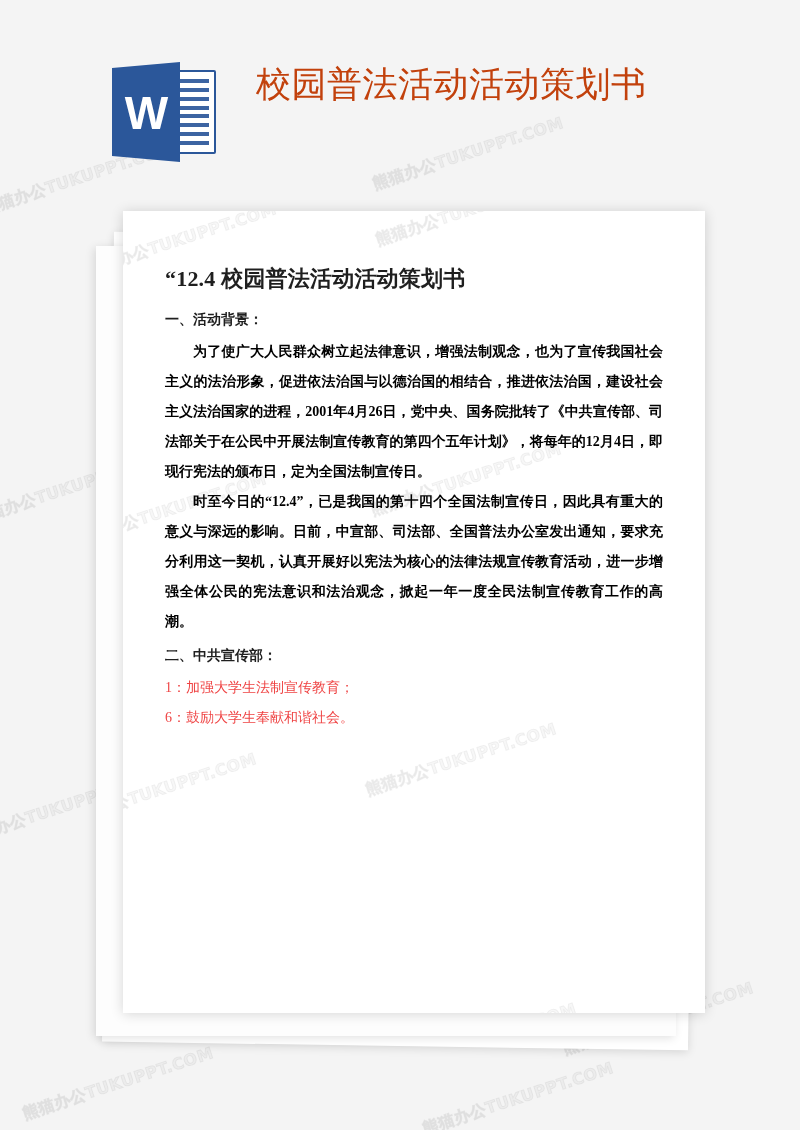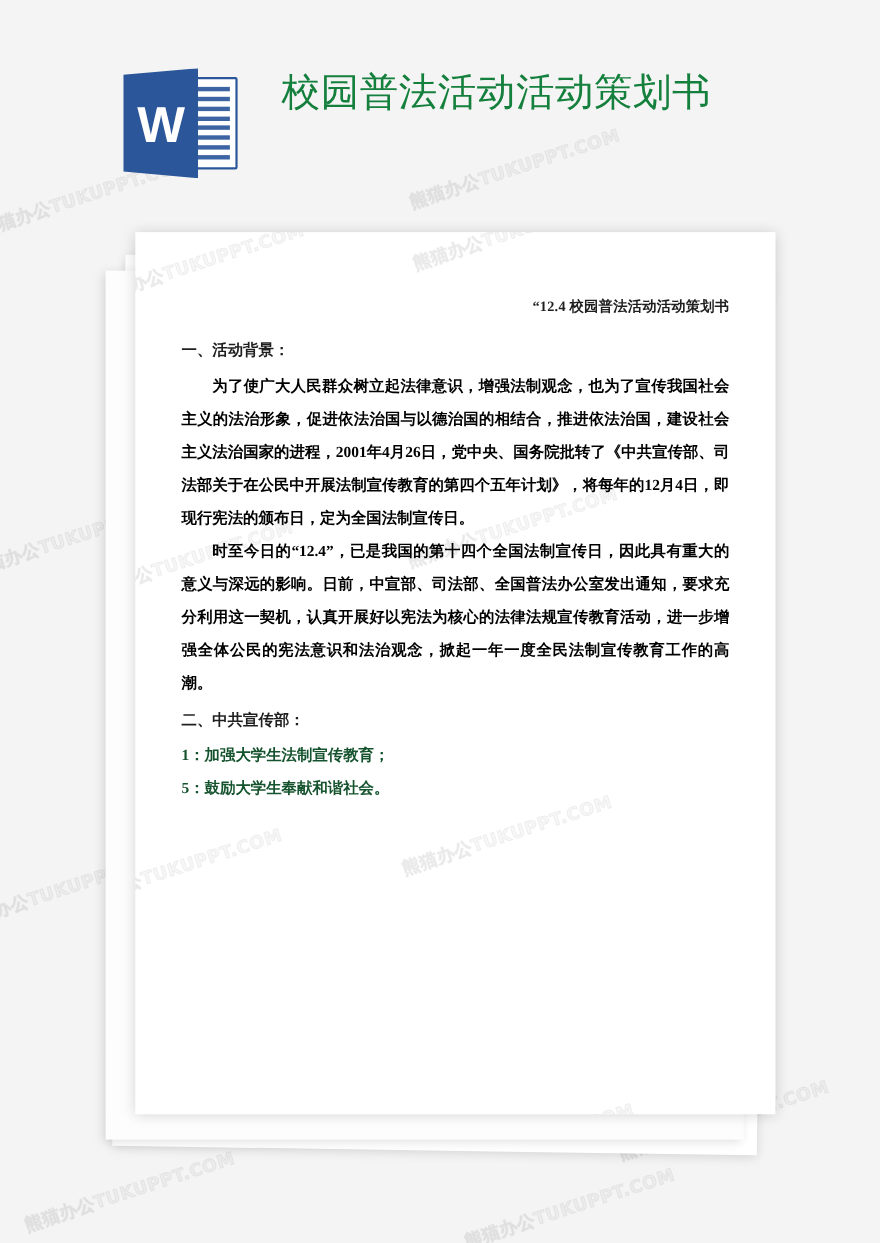--- a/index.html
+++ b/index.html
@@ -97,21 +97,21 @@
     line-height: 1;
     margin-top: 2px;
     letter-spacing: -1px;
   }
 
   .header-title {
     position: absolute;
     left: 256px;
     top: 62px;
     width: 450px;
-    color: #15803d;
+    color: #c2410c;
     font-family: "DejaVu Sans", sans-serif;
     font-size: 35px;
     line-height: 44px;
     font-weight: 400;
     letter-spacing: 0.5px;
   }
 
   
   .stack {
     position: absolute;
@@ -154,22 +154,22 @@
   .sheet-main .wm-layer { z-index: 1; }
 
   .doc-body {
     position: relative;
     z-index: 2;
     padding: 54px 42px 0 42px;
     color: #2a2a2a;
   }
 
   .doc-title {
-    text-align: right;
-    font-size: 13px;
+    text-align: left;
+    font-size: 22px;
     font-weight: 700;
     line-height: 28px;
     margin-bottom: 12px;
     letter-spacing: 0.2px;
     color: #1f1f1f;
   }
 
   .sec-head {
     font-size: 14px;
     font-weight: 700;
@@ -185,22 +185,22 @@
     text-justify: inter-ideograph;
     text-indent: 2em;
     font-weight: 700;
     color: #000000;
     margin: 0;
   }
 
   .item {
     font-size: 14px;
     line-height: 30px;
-    font-weight: 700;
-    color: #14532d;
+    font-weight: 400;
+    color: #ef4444;
     margin: 0;
   }
 </style>
 </head>
 <body>
 
 <div class="wm-layer">
   <div class="wm" style="left:-20px;  top:200px;">熊猫办公TUKUPPT.COM</div>
   <div class="wm" style="left:370px;  top:175px;">熊猫办公TUKUPPT.COM</div>
   <div class="wm" style="left:-30px;  top:510px;">熊猫办公TUKUPPT.COM</div>
@@ -253,17 +253,17 @@
 
     <div>
       <div class="sec-head">一、活动背景：</div>
       <p class="para">为了使广大人民群众树立起法律意识，增强法制观念，也为了宣传我国社会主义的法治形象，促进依法治国与以德治国的相结合，推进依法治国，建设社会主义法治国家的进程，2001年4月26日，党中央、国务院批转了《中共宣传部、司法部关于在公民中开展法制宣传教育的第四个五年计划》，将每年的12月4日，即现行宪法的颁布日，定为全国法制宣传日。</p>
       <p class="para">时至今日的“12.4”，已是我国的第十四个全国法制宣传日，因此具有重大的意义与深远的影响。日前，中宣部、司法部、全国普法办公室发出通知，要求充分利用这一契机，认真开展好以宪法为核心的法律法规宣传教育活动，进一步增强全体公民的宪法意识和法治观念，掀起一年一度全民法制宣传教育工作的高潮。</p>
     </div>
 
     <div>
       <div class="sec-head">二、中共宣传部：</div>
       <p class="item">1：加强大学生法制宣传教育；</p>
-      <p class="item">5：鼓励大学生奉献和谐社会。</p>
+      <p class="item">6：鼓励大学生奉献和谐社会。</p>
     </div>
 
   </div>
 </div>
 
 </body></html>

